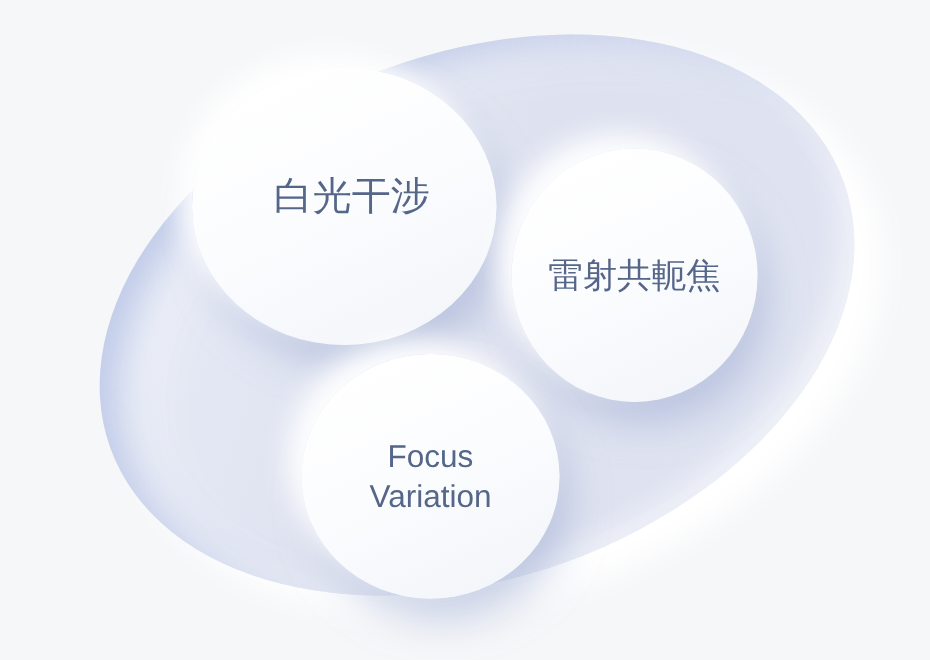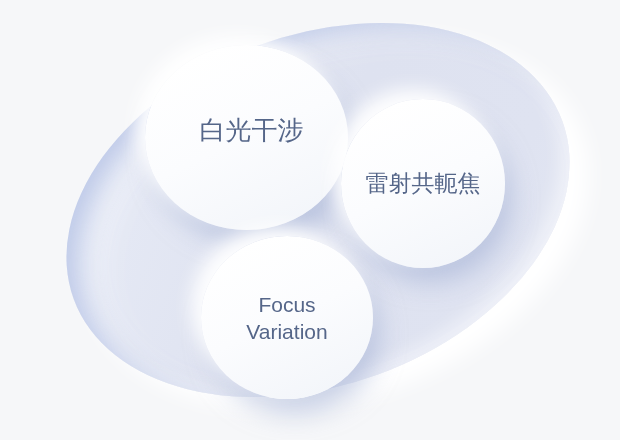--- a/index.html
+++ b/index.html
@@ -48,21 +48,21 @@
                 #fbfcfe 50%,
                 #f1f4f9 100%);
     box-shadow:
       -10px -10px 18px rgba(255, 255, 255, 0.95),
       8px 16px 26px -2px rgba(157, 171, 209, 0.55);
     display: flex;
     align-items: center;
     justify-content: center;
   }
 
-  .node-1 { left: 145px; top: 45px;  width: 203px; height: 185px; font-family: Liberation Serif, serif; }
+  .node-1 { left: 128px; top: 45px;  width: 203px; height: 185px; font-family: Liberation Serif, serif; }
   .node-2 { left: 341px; top: 99px;  width: 164px; height: 169px; }
   .node-3 { left: 201px; top: 236px; width: 172px; height: 163px; }
 
   .node-label {
     color: #556689;
     text-align: center;
     white-space: nowrap;
     user-select: none;
   }
 

